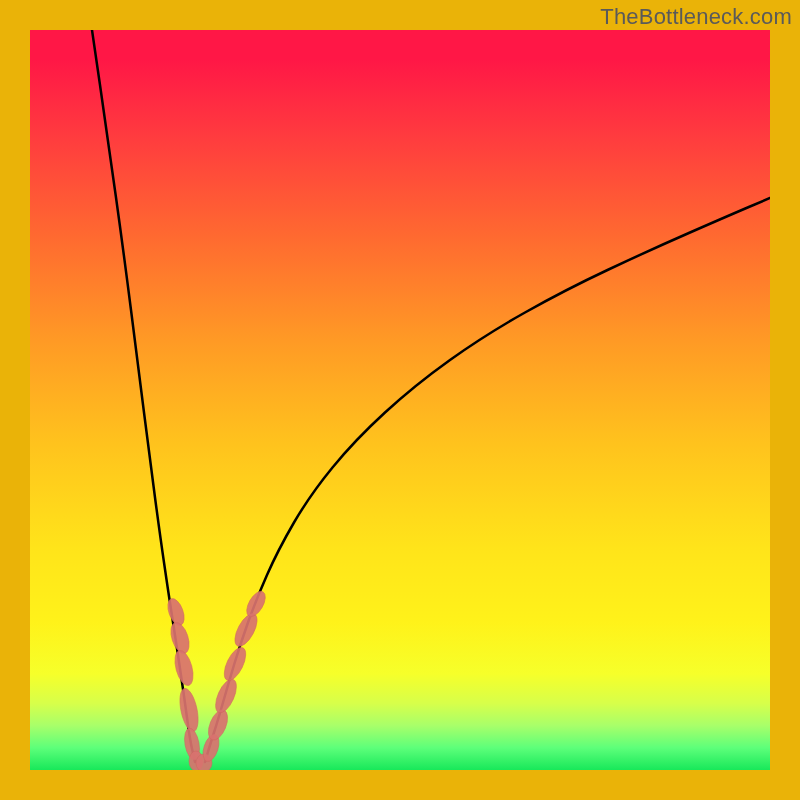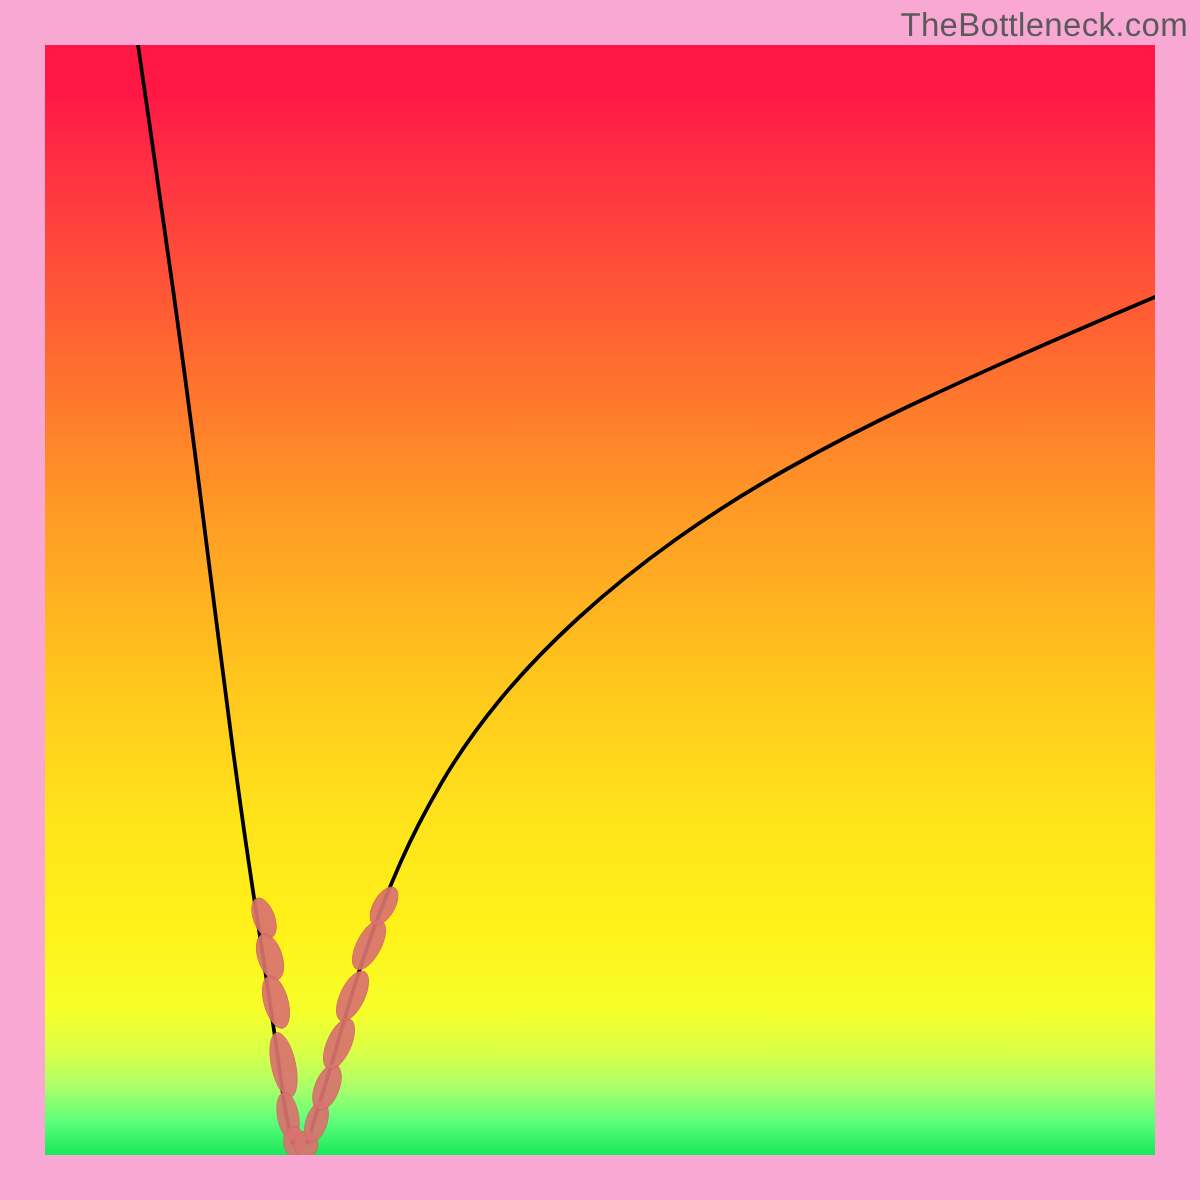--- a/index.html
+++ b/index.html
@@ -8,21 +8,21 @@
     width: 800px;
     height: 800px;
     overflow: hidden;
     background: #000;
     font-family: Arial, Helvetica, sans-serif;
   }
   .frame {
     position: relative;
     width: 800px;
     height: 800px;
-    background: #f9a8d4;
+    background: #eab308;
   }
   .plot-area {
     position: absolute;
     left: 30px;
     top: 30px;
     width: 740px;
     height: 740px;
     overflow: hidden;
   }
   .gradient-bg {

